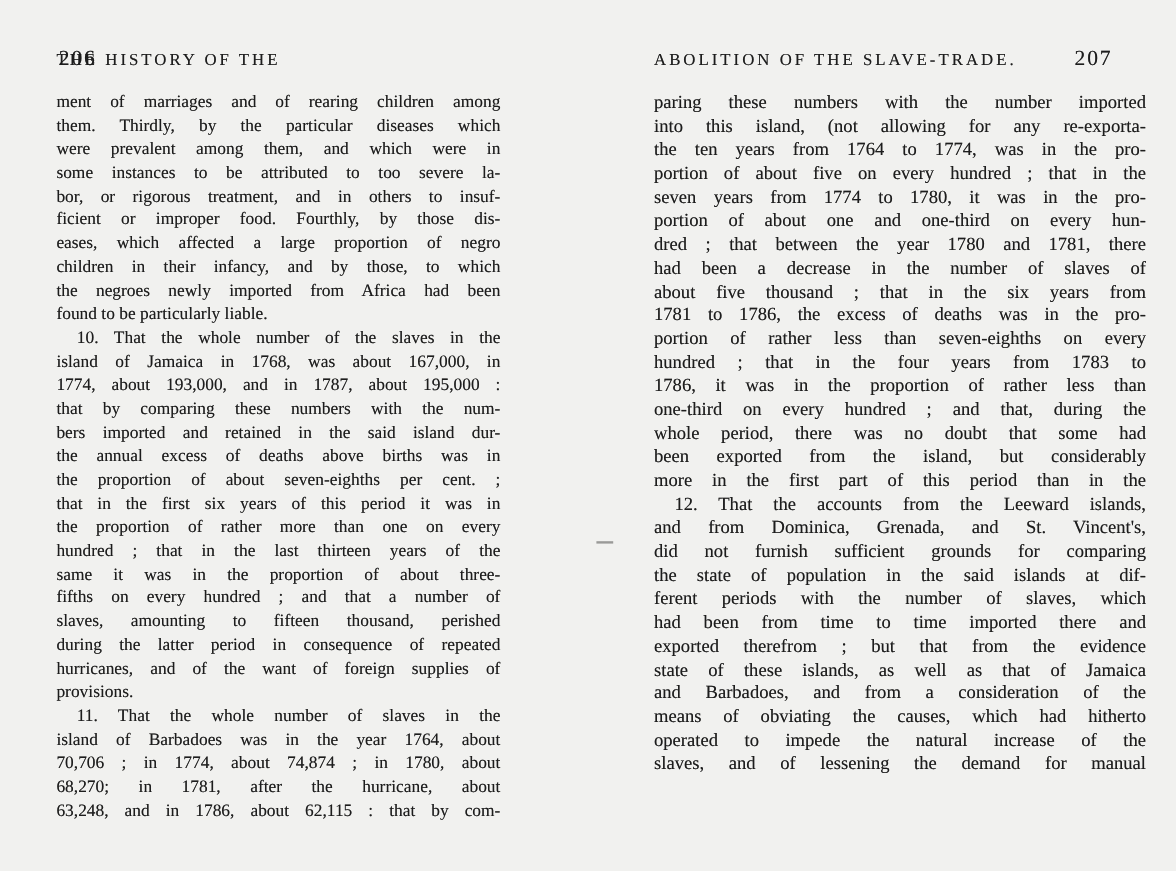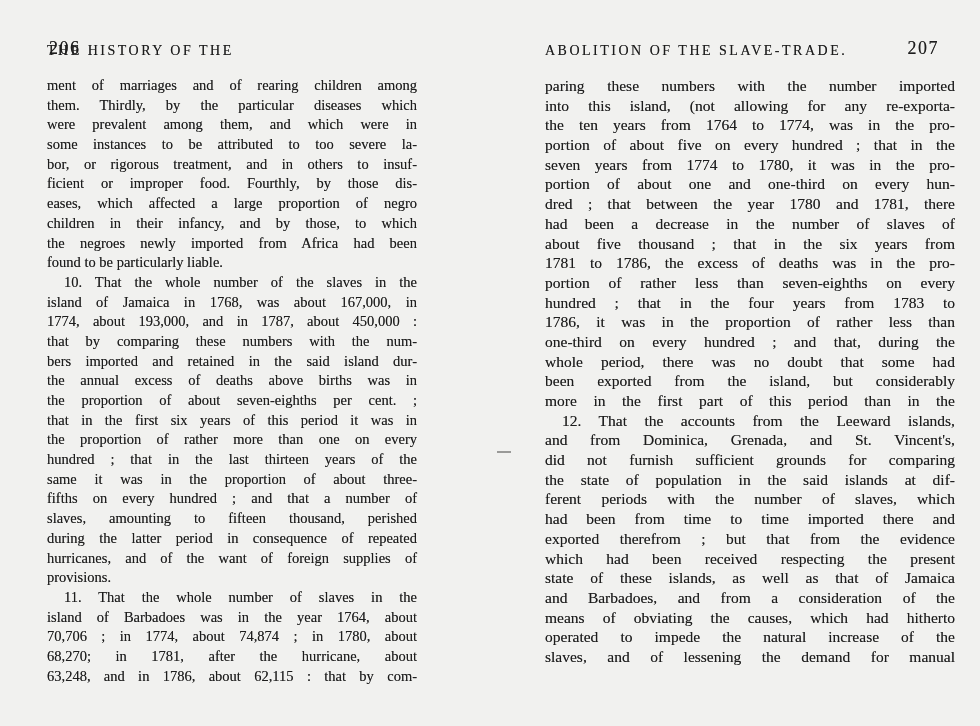--- a/index.html
+++ b/index.html
@@ -20,21 +20,21 @@
     font-weight:normal;font-size:14px;letter-spacing:2.5px;
     padding-top:5px;
     text-shadow:0 0 0.5px rgba(20,20,20,0.55);
   }
   .pagenum{
     position:absolute;top:0;
     font-weight:normal;font-size:18px;letter-spacing:1.5px;
     text-shadow:0 0 0.5px rgba(20,20,20,0.55);
   }
   .page.left .pagenum{left:2px;}
-  .page.right .pagenum{right:16px;}
+  .page.right .pagenum{right:28px;}
   .body{
     font-size:14.5px;line-height:19.68px;
     text-shadow:0 0 0.5px rgba(20,20,20,0.55);
   }
   .page.right .body{font-size:15.5px;}
   .line{text-align:justify;text-align-last:justify;}
   .line.indent{text-indent:17px;}
   .line.para-end{text-align-last:left;}
   .margin-dash{
     position:absolute;left:497px;top:451px;
@@ -57,21 +57,21 @@
         <div class="line">were prevalent among them, and which were in</div>
         <div class="line">some instances to be attributed to too severe la-</div>
         <div class="line">bor, or rigorous treatment, and in others to insuf-</div>
         <div class="line">ficient or improper food.  Fourthly, by those dis-</div>
         <div class="line">eases, which affected a large proportion of negro</div>
         <div class="line">children in their infancy, and by those, to which</div>
         <div class="line">the negroes newly imported from Africa had been</div>
         <div class="line para-end">found to be particularly liable.</div>
         <div class="line indent">10. That the whole number of the slaves in the</div>
         <div class="line">island of Jamaica in 1768, was about 167,000, in</div>
-        <div class="line">1774, about 193,000, and in 1787, about 450,000 :</div>
+        <div class="line">1774, about 193,000, and in 1787, about 195,000 :</div>
         <div class="line">that by comparing these numbers with the num-</div>
         <div class="line">bers imported and retained in the said island dur-</div>
         <div class="line">the annual excess of deaths above births was in</div>
         <div class="line">the proportion of about seven-eighths per cent. ;</div>
         <div class="line">that in the first six years of this period it was in</div>
         <div class="line">the proportion of rather more than one on every</div>
         <div class="line">hundred ; that in the last thirteen years of the</div>
         <div class="line">same it was in the proportion of about three-</div>
         <div class="line">fifths on every hundred ; and that a number of</div>
         <div class="line">slaves, amounting to fifteen thousand, perished</div>
@@ -109,21 +109,20 @@
         <div class="line">whole period, there was no doubt that some had</div>
         <div class="line">been exported from the island, but considerably</div>
         <div class="line">more in the first part of this period than in the</div>
         <div class="line indent">12. That the accounts from the Leeward islands,</div>
         <div class="line">and from Dominica, Grenada, and St. Vincent's,</div>
         <div class="line">did not furnish sufficient grounds for comparing</div>
         <div class="line">the state of population in the said islands at dif-</div>
         <div class="line">ferent periods with the number of slaves, which</div>
         <div class="line">had been from time to time imported there and</div>
         <div class="line">exported therefrom ; but that from the evidence</div>
-        <div class="line">which had been received respecting the present</div>
         <div class="line">state of these islands, as well as that of Jamaica</div>
         <div class="line">and Barbadoes, and from a consideration of the</div>
         <div class="line">means of obviating the causes, which had hitherto</div>
         <div class="line">operated to impede the natural increase of the</div>
         <div class="line">slaves, and of lessening the demand for manual</div>
       </div>
   </div>
 
   <div class="margin-dash"></div>
 

